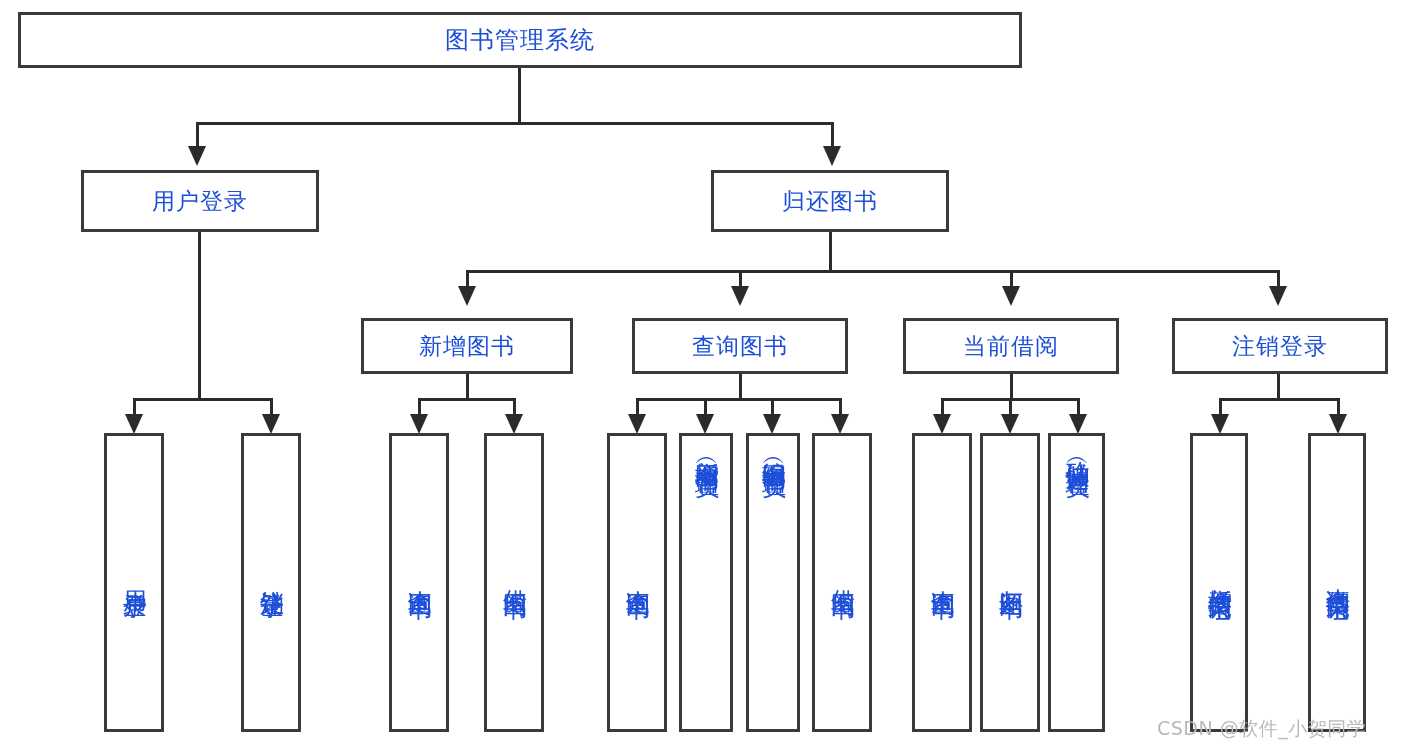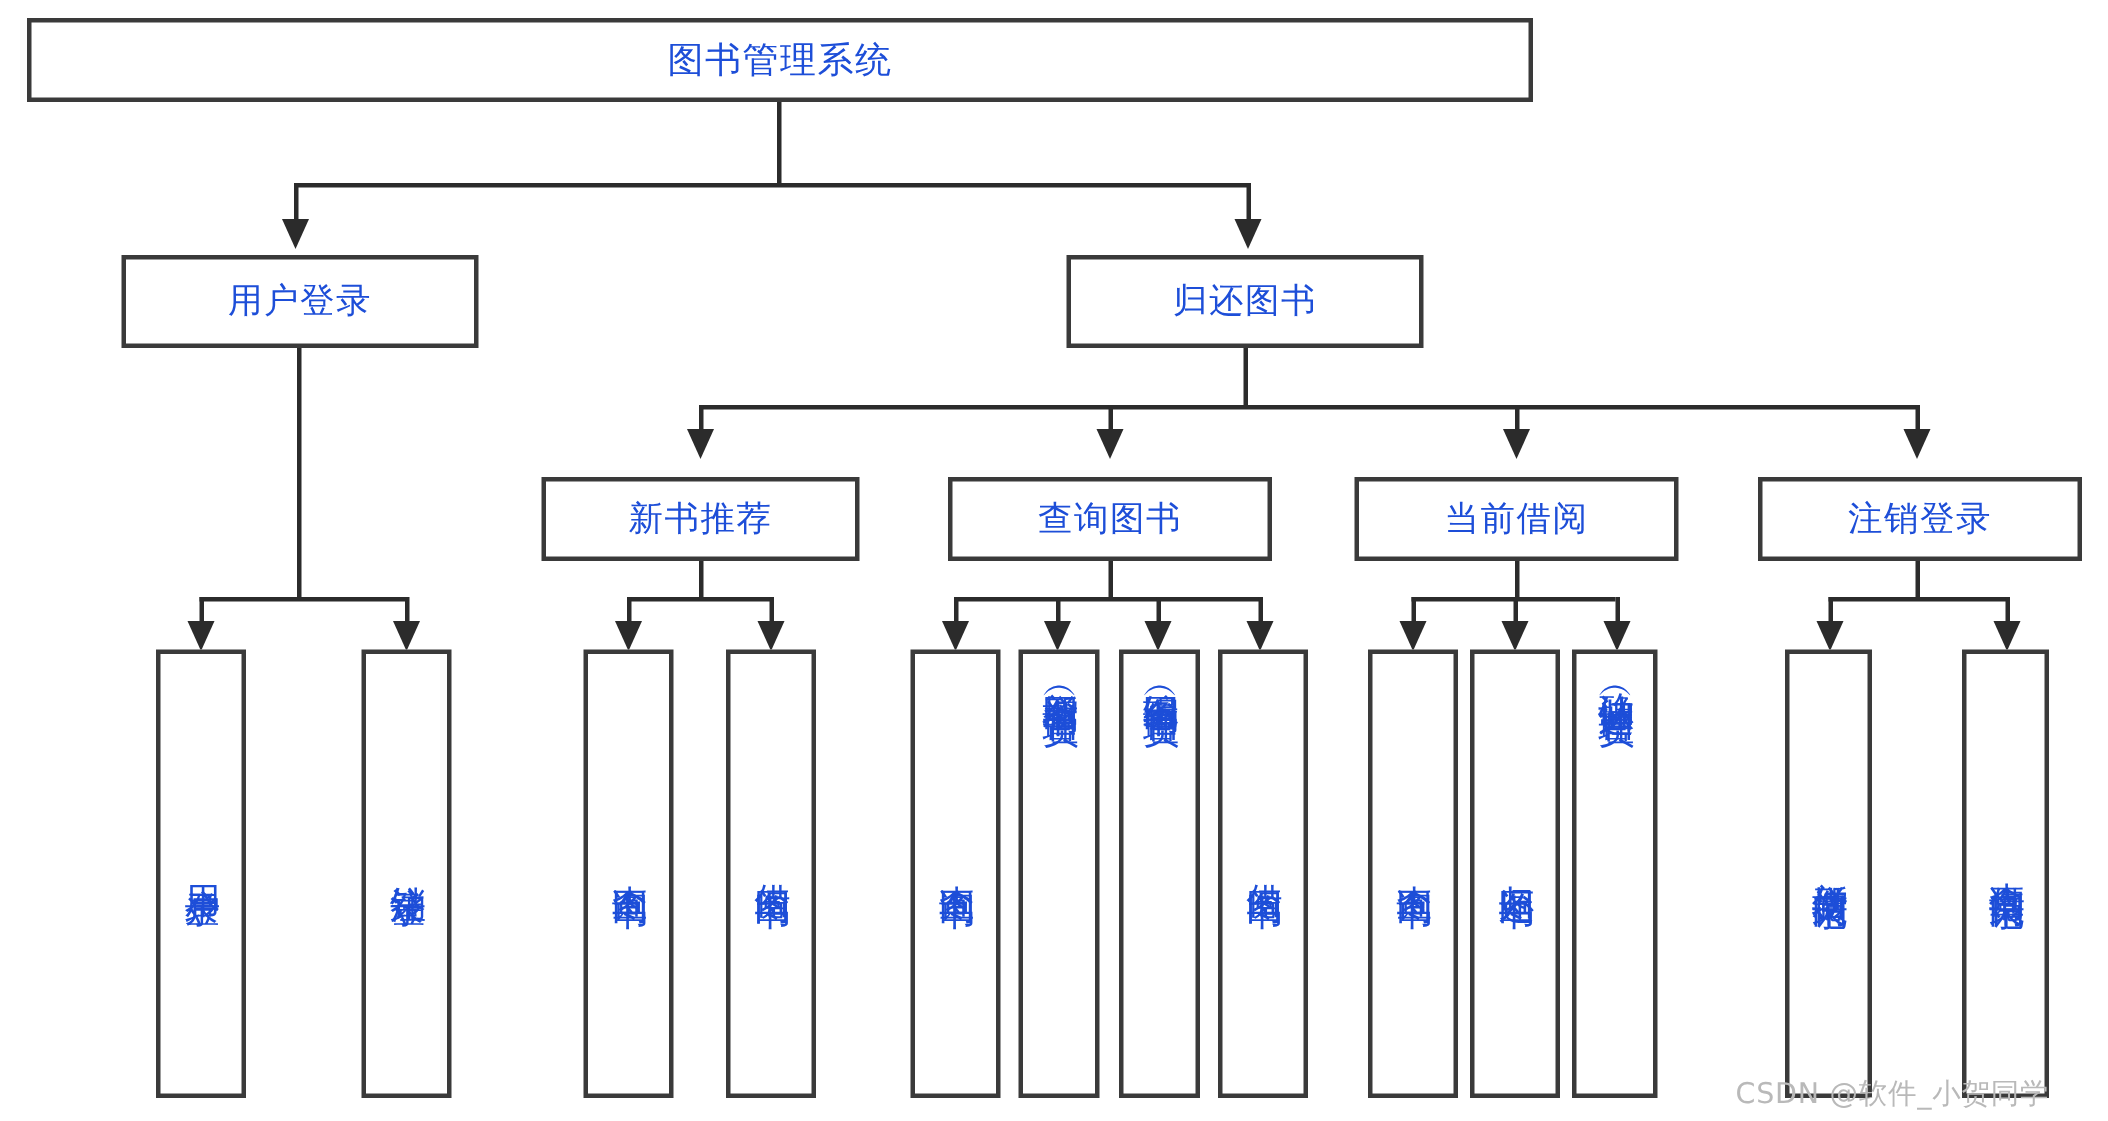--- a/index.html
+++ b/index.html
@@ -131,21 +131,21 @@
   <div class="vline" style="left:739px;top:270px;height:18px;"></div>
   <div class="arrow" style="left:731px;top:286px;"></div>
 
   <div class="vline" style="left:1010px;top:270px;height:18px;"></div>
   <div class="arrow" style="left:1002px;top:286px;"></div>
 
   <div class="vline" style="left:1277px;top:270px;height:18px;"></div>
   <div class="arrow" style="left:1269px;top:286px;"></div>
 
   <div class="node" style="left:361px;top:318px;width:212px;height:56px;">
-    <span class="label">新书推荐</span>
+    <span class="label">新增图书</span>
   </div>
   <div class="node" style="left:632px;top:318px;width:216px;height:56px;">
     <span class="label">查询图书</span>
   </div>
   <div class="node" style="left:903px;top:318px;width:216px;height:56px;">
     <span class="label">当前借阅</span>
   </div>
   <div class="node" style="left:1172px;top:318px;width:216px;height:56px;">
     <span class="label">注销登录</span>
   </div>

